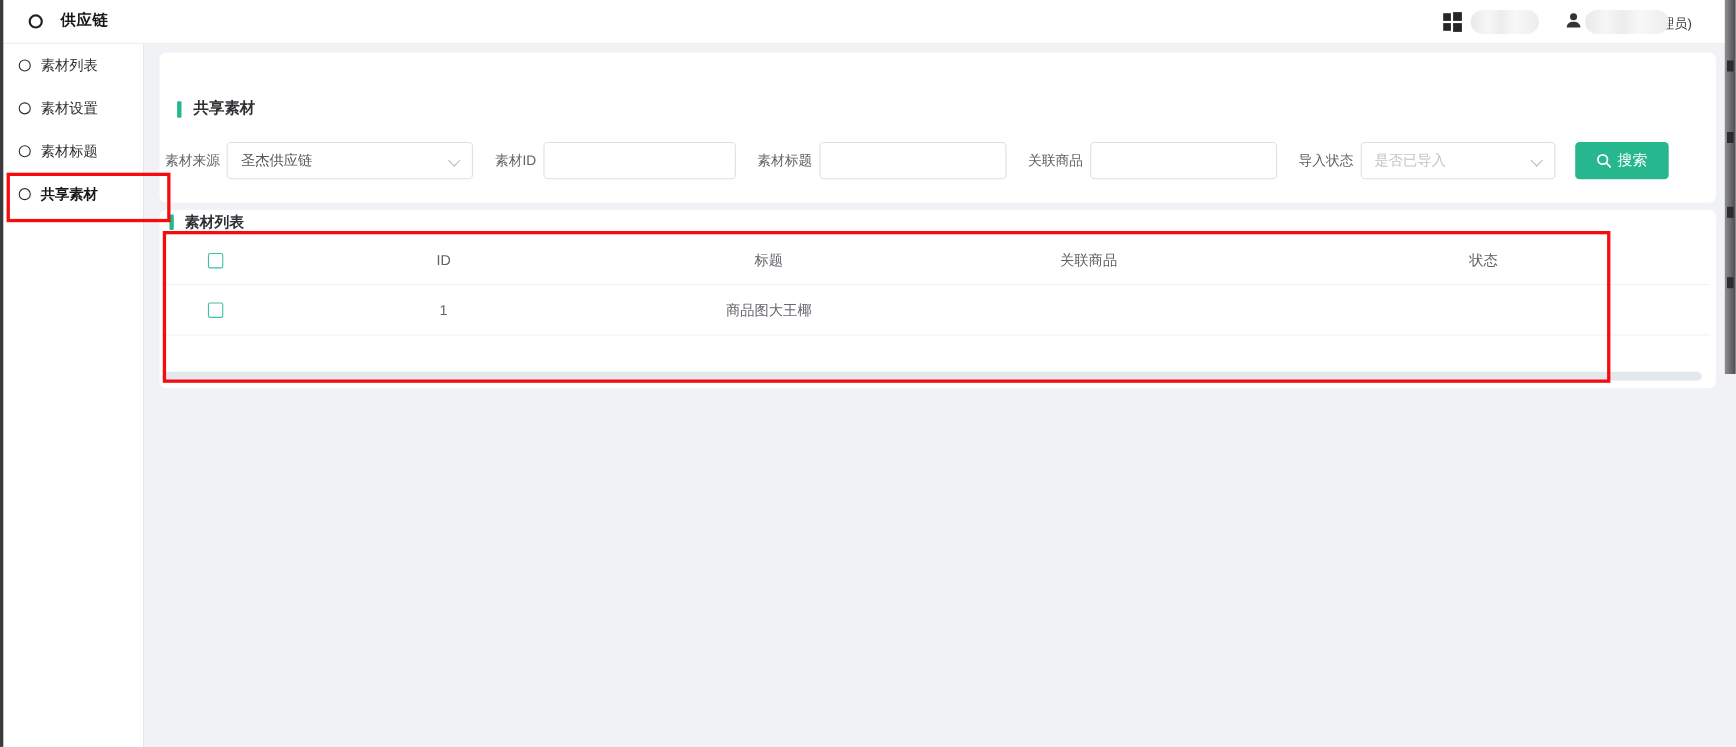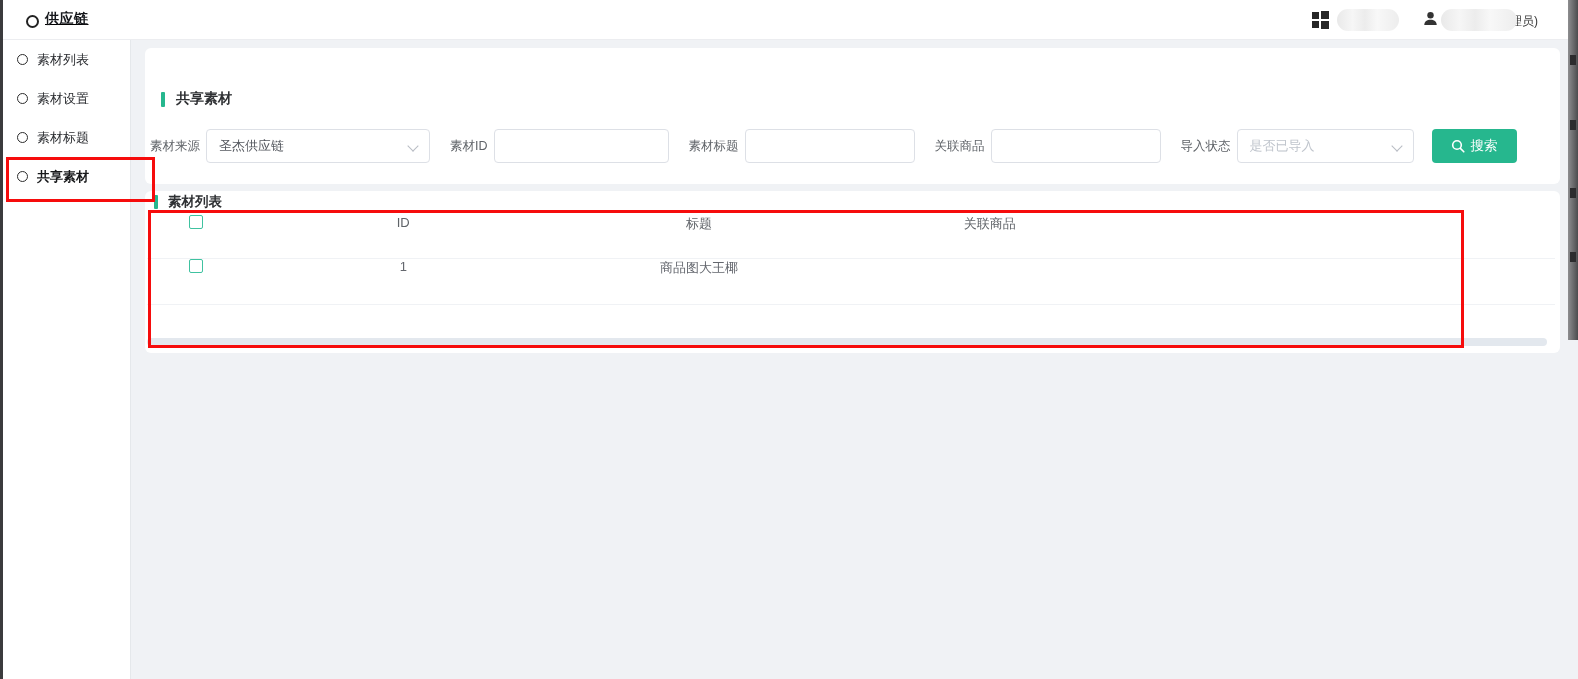--- a/index.html
+++ b/index.html
@@ -2,21 +2,21 @@
 <html><head>
 <meta charset="utf-8">
 <style>
   * { box-sizing: border-box; margin: 0; padding: 0; }
   html,body { width:1578px; height:679px; overflow:hidden; }
   body { font-family:"Liberation Sans","DejaVu Sans",sans-serif; background:#f0f2f5; position:relative; }
   .stage { position:absolute; inset:0; width:1578px; height:679px; }
 
   
   .header { position:absolute; left:0; top:0; width:1578px; height:40px; background:#fff; border-bottom:1px solid #ecedf0; z-index:3; }
-  .logo { position:absolute; left:26px; top:10px; display:flex; align-items:flex-end; gap:6px;text-decoration:underline; }
+  .logo { position:absolute; left:26px; top:10px; display:flex; align-items:center; gap:16px; }
   .ring { width:13px; height:13px; border:2px solid #222; border-radius:50%; }
   .logo-text { font-size:14px; font-weight:bold; color:#16181c; letter-spacing:.5px; }
   .grid-icon { position:absolute; left:1312px; top:11px; width:18px; height:18px; }
   .grid-icon i { position:absolute; background:#262626; }
   .gi1{ left:0; top:1px;  width:7px; height:7px; }
   .gi2{ left:0; top:10px; width:7px; height:7px; }
   .gi3{ left:9px; top:0;  width:8px; height:8px; }
   .gi4{ left:9px; top:10px; width:8px; height:8px; }
   .blur-pill { position:absolute; top:9px; height:22px; border-radius:11px;
     background:linear-gradient(90deg,#e9e9e9 0%,#f6f6f6 25%,#ececec 45%,#f8f8f8 65%,#ededed 100%); }
@@ -58,21 +58,21 @@
     border-right:1.5px solid #b8bcc4; border-bottom:1.5px solid #b8bcc4; transform:rotate(45deg); }
   .txt { padding:0 10px; font-size:13px; color:#333; outline:none; }
   .w-source{ width:224px; } .w-id{ width:175px; margin-right:20px; } .w-title{ width:170px; margin-right:20px; }
   .w-related{ width:170px; margin-right:20px; } .w-status{ width:177px; margin-right:18px; }
   .gap{ margin-right:20px; }
   .search-btn { width:85px; height:34px; background:#26b78e; color:#fff; border:none; border-radius:4px;
     font-size:13.5px; display:flex; align-items:center; justify-content:center; gap:6px; cursor:pointer; }
 
   
   .tbl { position:absolute; left:2px; top:24px; width:1408px; }
-  .trow { display:flex; }
+  .trow { display:flex; align-items:center; }
   .thead { height:44px; border-bottom:1px solid #f0f2f5; }
   .tdata { height:46px; border-bottom:1px solid #f0f2f5; }
   .tc { text-align:center; font-size:13px; }
   .c-check{ width:7%; display:flex; justify-content:center; }
   .c-id{ width:22.4%; } .c-title{ width:19.6%; } .c-related{ width:21.7%; } .c-status{ width:29.3%; }
   .th { color:#5f6368; }
   .td { color:#64676e; }
   .td-status { color:#8b8f97; }
   .checkbox { width:14px; height:14px; border:1.5px solid #3fc2a0; border-radius:2px; background:#fff; cursor:pointer; }
   .hscroll { position:absolute; left:2px; top:147px; width:1400px; height:8px; background:#e3e8ee; border-radius:4px; }
@@ -166,20 +166,21 @@
       <b style="font-size:13.5px;">素材列表</b>
     </div>
     <div class="tbl">
       <div class="trow thead">
         <div class="tc c-check">
             <span class="checkbox"></span>
           </div>
         <div class="tc c-id th">ID</div>
         <div class="tc c-title th">标题</div>
         <div class="tc c-related th">关联商品</div>
+        <div class="tc c-status th">状态</div>
       </div>
       <div class="trow tdata">
         <div class="tc c-check">
             <span class="checkbox"></span>
           </div>
         <div class="tc c-id td">1</div>
         <div class="tc c-title td">商品图大王椰</div>
         <div class="tc c-related td"></div>
       </div>
     </div>

